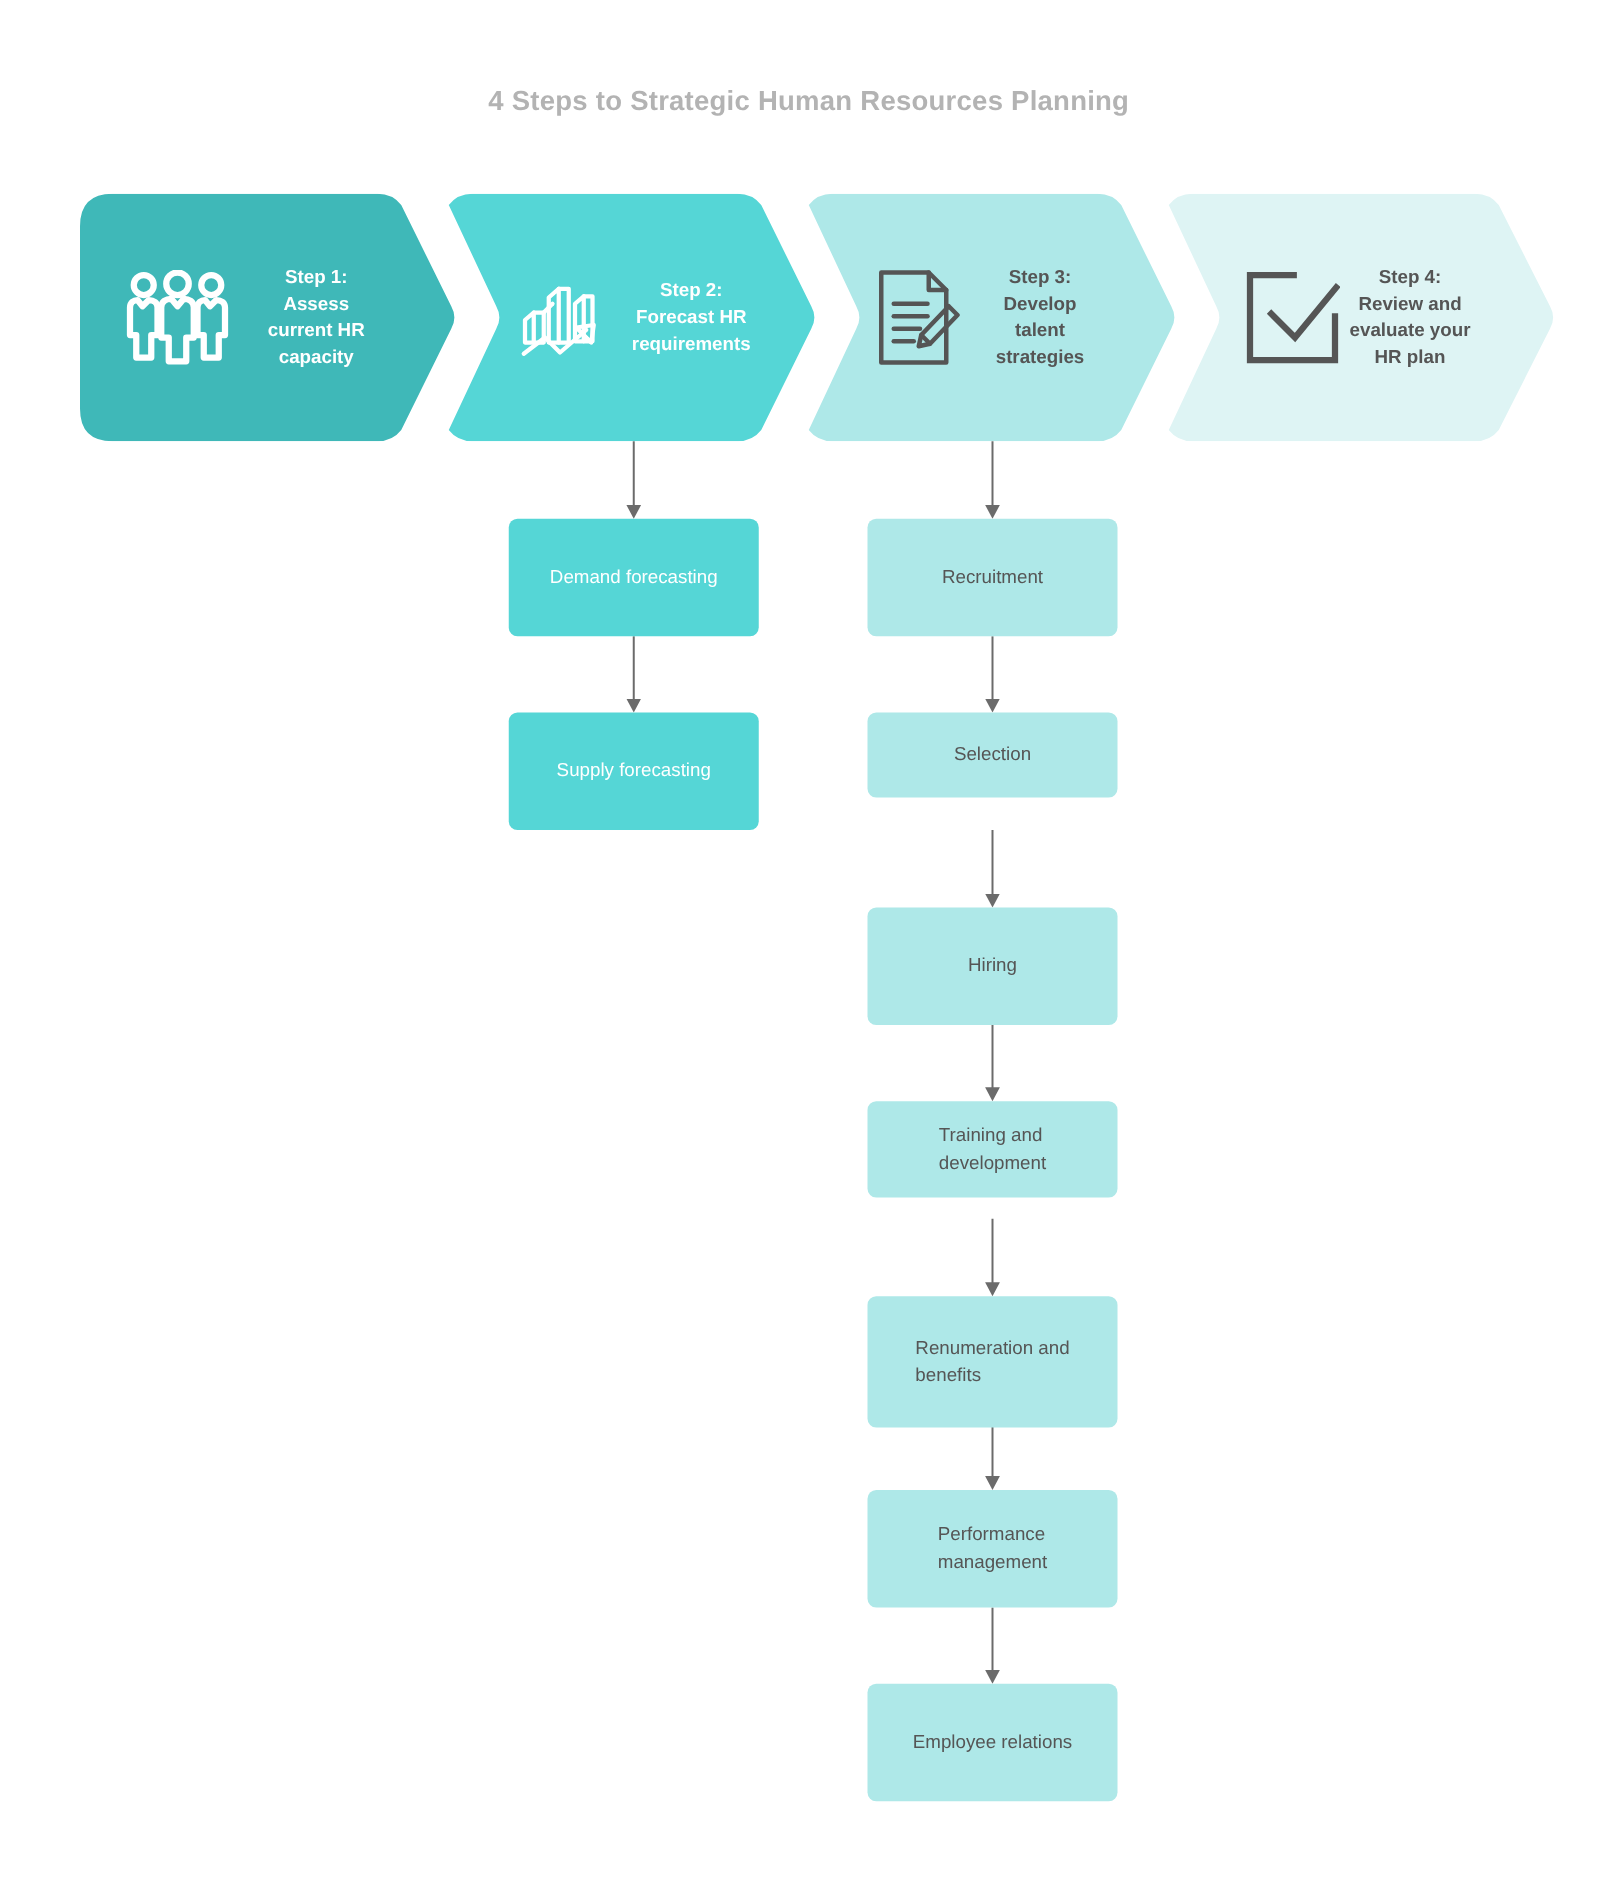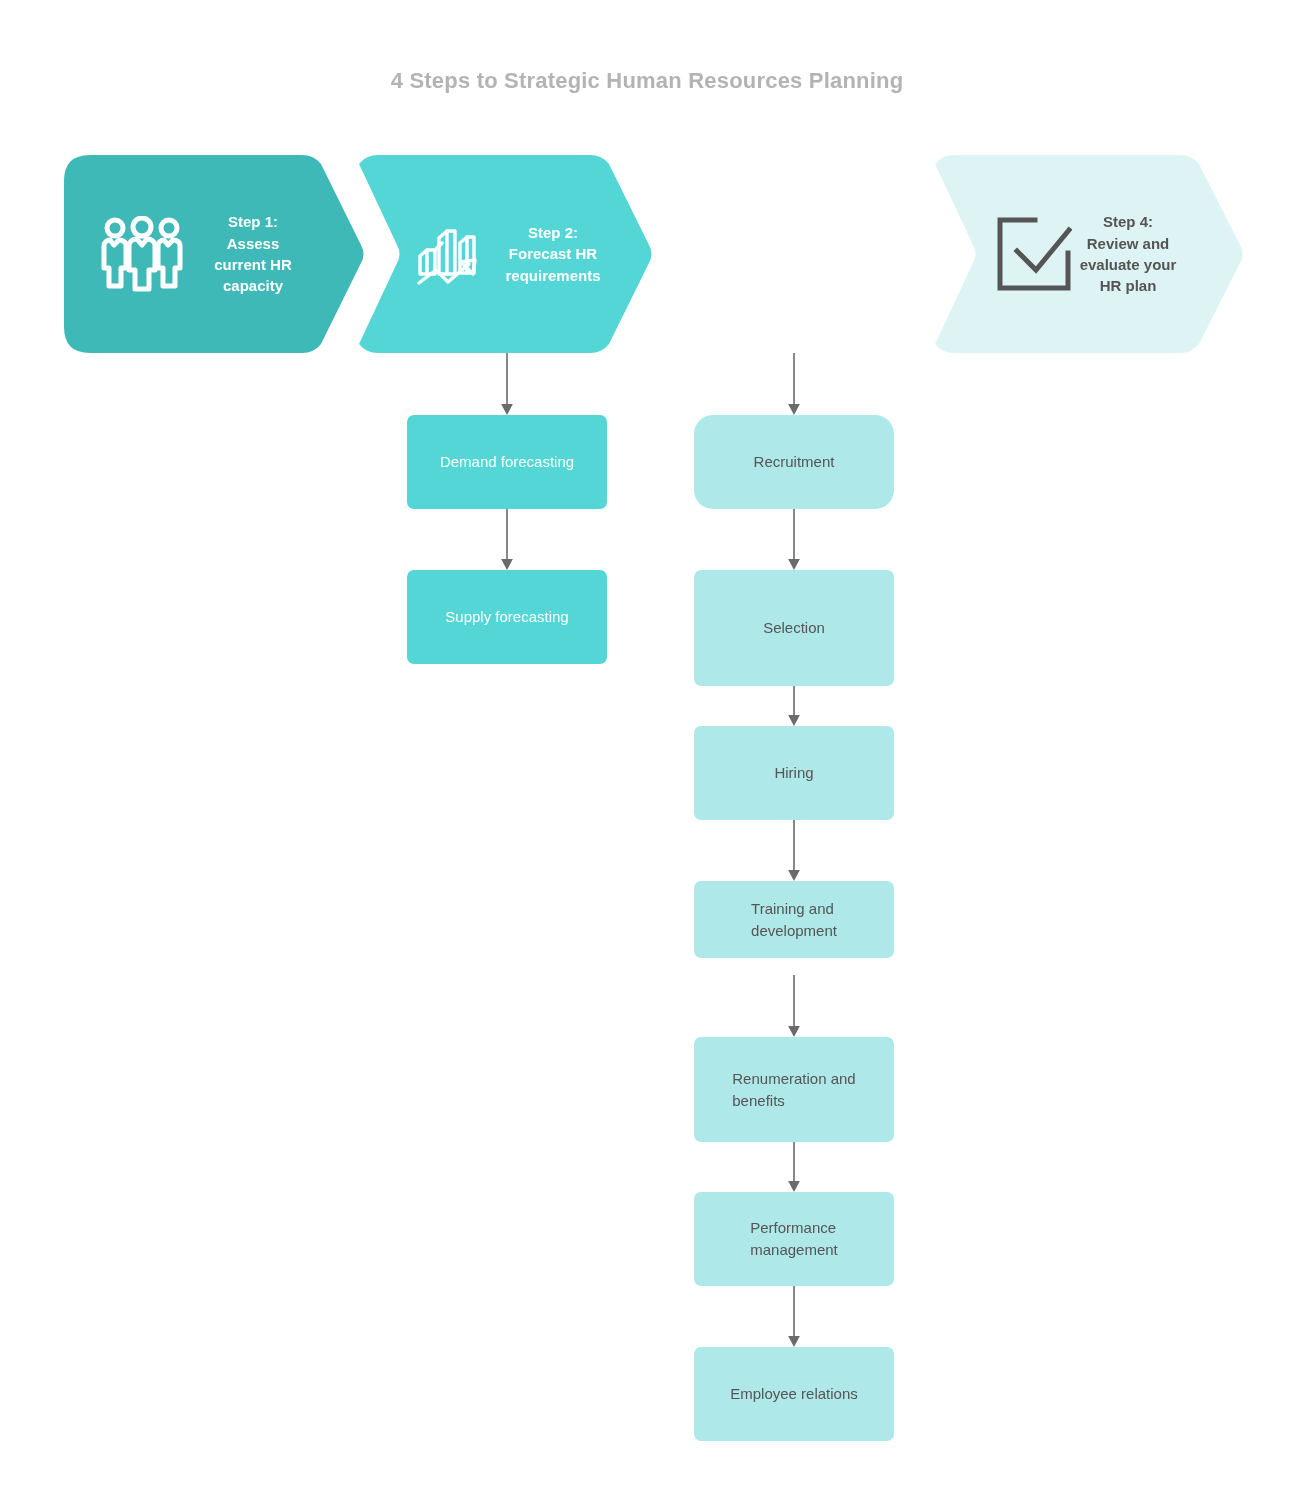--- a/index.html
+++ b/index.html
@@ -169,20 +169,47 @@
           <path d="M5 67 L22 54 L34 66 L55 48"></path>
           <path d="M47 46 L61 44 L59 58 Z"></path>
         </svg>
       </span>
       <span class="step-label">Step 2:
 Forecast HR
 requirements</span>
     </div>
   </div>
 
+  <div class="step-chevron" id="step-3">
+    <div class="chev-bg">
+      <svg viewBox="0 0 300 198" preserveAspectRatio="none" aria-hidden="true">
+        <path d="M 26 0 L 238 0 Q 250 0 257 9 L 297 90 Q 302 99 297 108 L 257 189
+                 Q 250 198 238 198 L 26 198 Q 14 198 7 189 L 45 108 Q 50 99 45 90
+                 L 7 9 Q 14 0 26 0 Z" fill="#aee8e8"></path>
+      </svg>
+    </div>
+    <div class="step-inner">
+      <span class="step-icon">
+        <svg width="66" height="78" viewBox="0 0 66 78" fill="none" stroke="currentColor" stroke-width="3.6" stroke-linejoin="round" stroke-linecap="round">
+          <path d="M3 3 L41 3 L55 17 L55 75 L3 75 Z"></path>
+          <path d="M41 3 L41 17 L55 17"></path>
+          <path d="M13 28 L40 28"></path>
+          <path d="M13 38 L40 38"></path>
+          <path d="M13 48 L34 48"></path>
+          <path d="M13 58 L29 58"></path>
+          <path d="M57 30 L64 37 L42 60 L33 62 L35 53 Z"></path>
+          <path d="M35 53 L42 60"></path>
+        </svg>
+      </span>
+      <span class="step-label">Step 3:
+Develop
+talent
+strategies</span>
+    </div>
+  </div>
 
   <div class="step-chevron" id="step-4">
     <div class="chev-bg">
       <svg viewBox="0 0 316 198" preserveAspectRatio="none" aria-hidden="true">
         <path d="M 26 0 L 252 0 Q 264 0 271 9 L 312 90 Q 317 99 312 108 L 271 189
                  Q 264 198 252 198 L 26 198 Q 14 198 7 189 L 45 108 Q 50 99 45 90
                  L 7 9 Q 14 0 26 0 Z" fill="#def4f4"></path>
       </svg>
     </div>
     <div class="step-inner">
@@ -222,24 +249,24 @@
   </g>
 </svg>
 
 <div class="flow-box left-col" id="lbox-0" style="top: 415px; height: 94px;">
   <span>Demand forecasting</span>
 </div>
 <div class="flow-box left-col" id="lbox-1" style="top: 570px; height: 94px;">
   <span>Supply forecasting</span>
 </div>
 
-<div class="flow-box right-col" id="rbox-0" style="top: 415px; height: 94px; border-radius: 19px;">
+<div class="flow-box right-col" id="rbox-0" style="top: 415px; height: 94px;">
   <span>Recruitment</span>
 </div>
-<div class="flow-box right-col" id="rbox-1" style="top: 570px; height: 116px;">
+<div class="flow-box right-col" id="rbox-1" style="top: 570px; height: 68px;">
   <span>Selection</span>
 </div>
 <div class="flow-box right-col" id="rbox-2" style="top: 726px; height: 94px;">
   <span>Hiring</span>
 </div>
 <div class="flow-box right-col" id="rbox-3" style="top: 881px; height: 77px;">
   <span>Training and
 development</span>
 </div>
 <div class="flow-box right-col" id="rbox-4" style="top: 1037px; height: 105px;">

